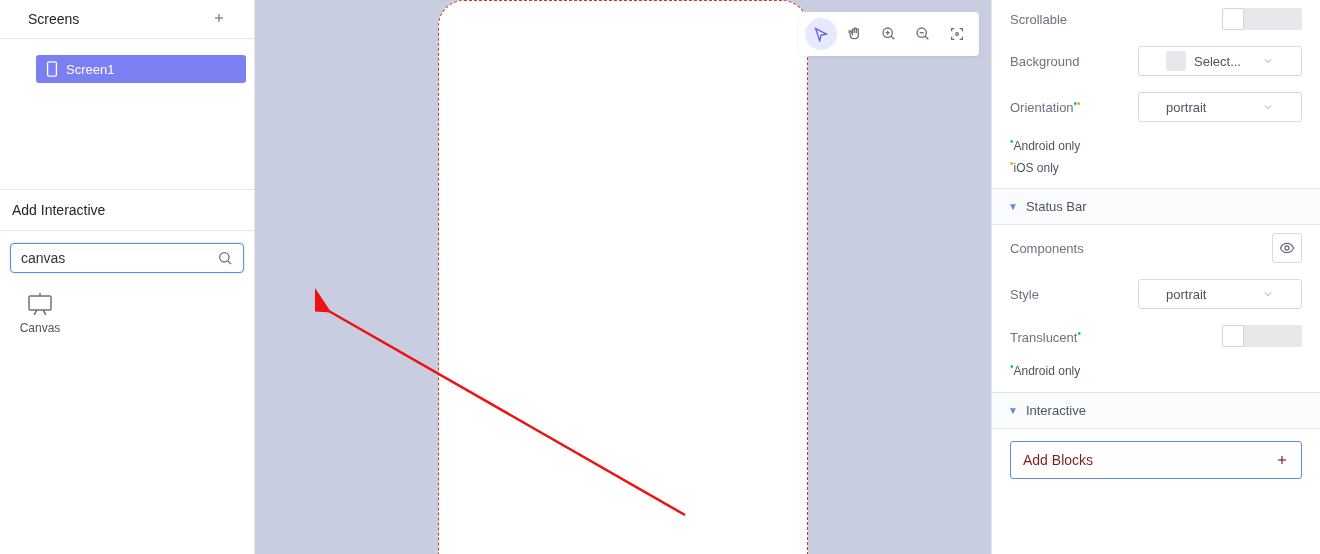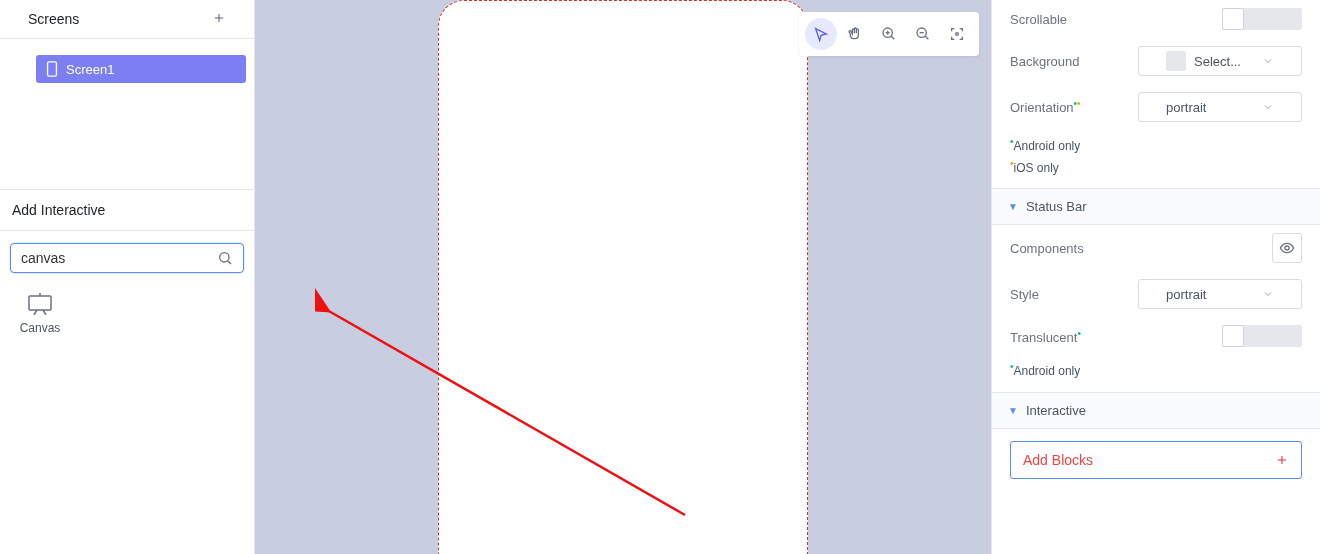--- a/index.html
+++ b/index.html
@@ -120,21 +120,21 @@
 }
 .section-header .tri { color: #5b8def; font-size: 10px; }
 .icon-btn {
   width: 30px; height: 30px; border: 1px solid #d7dbe3; border-radius: 3px;
   display: flex; align-items: center; justify-content: center; cursor: pointer;
   background: #fff; color: #6b7280;
 }
 .add-blocks-btn {
   margin: 12px 18px 0; border: 1px solid #5b8def; border-radius: 3px;
   padding: 10px 12px; display: flex; align-items: center; justify-content: space-between;
-  color: #ef4444; cursor: pointer; font-size: 14px;
+  color: #7f1d1d; cursor: pointer; font-size: 14px;
 }
 </style>
 </head>
 <body>
 
 <div class="app">
 
   <div class="left">
     <div class="screens-header">
       <span class="title">Screens</span>

